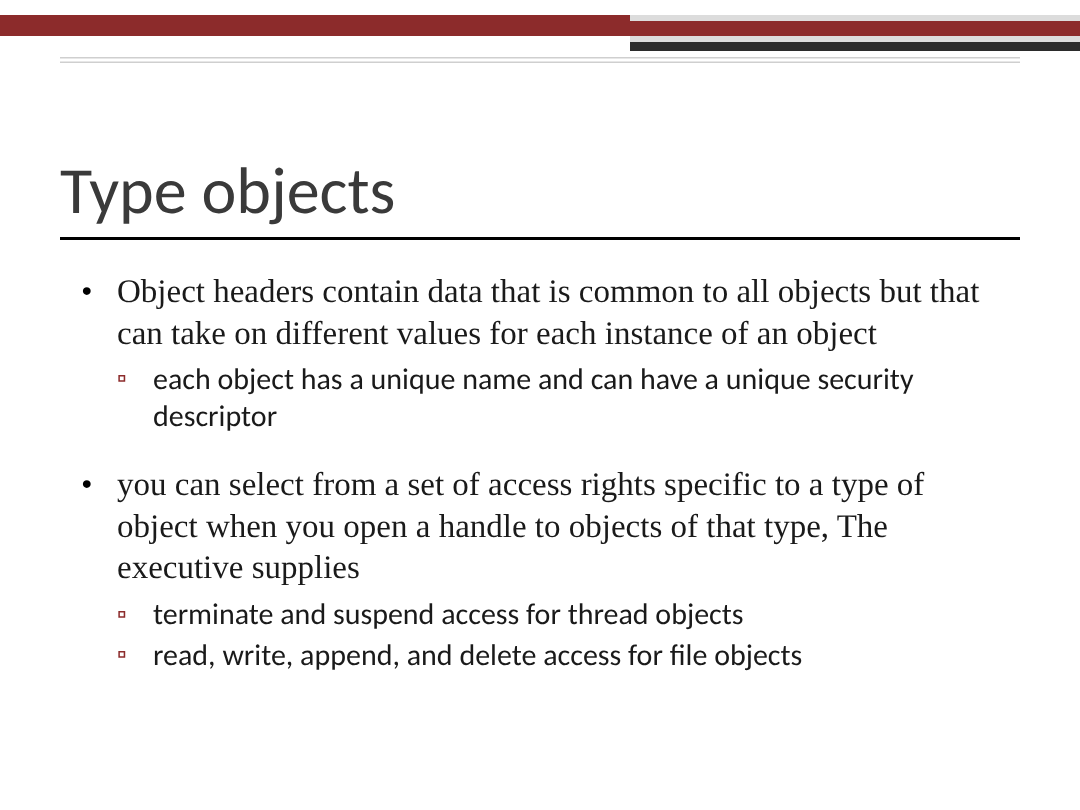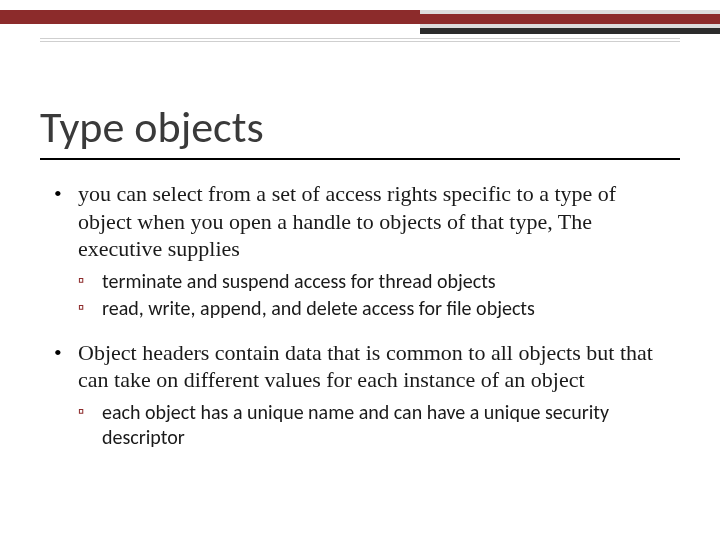--- a/index.html
+++ b/index.html
@@ -39,27 +39,27 @@
   </div>
   <div class="underline1"></div>
   <div class="underline2"></div>
 
   <div class="title">Type objects</div>
   <div class="title-underline"></div>
 
   <div class="content">
     <ul class="level1">
       <li>
+        <span>Object headers contain data that is common to all objects but that can take on different values for each instance of an object</span>
+        <ul class="level2">
+          <li><span>each object has a unique name and can have a unique security descriptor</span></li>
+        </ul>
+      </li>
+      <li>
         <span>you can select from a set of access rights specific to a type of object when you open a handle to objects of that type, The executive supplies</span>
         <ul class="level2">
           <li><span>terminate and suspend access for thread objects</span></li>
           <li><span>read, write, append, and delete access for file objects</span></li>
-        </ul>
-      </li>
-      <li>
-        <span>Object headers contain data that is common to all objects but that can take on different values for each instance of an object</span>
-        <ul class="level2">
-          <li><span>each object has a unique name and can have a unique security descriptor</span></li>
         </ul>
       </li>
     </ul>
   </div>
 </div>
 
 </body></html>

